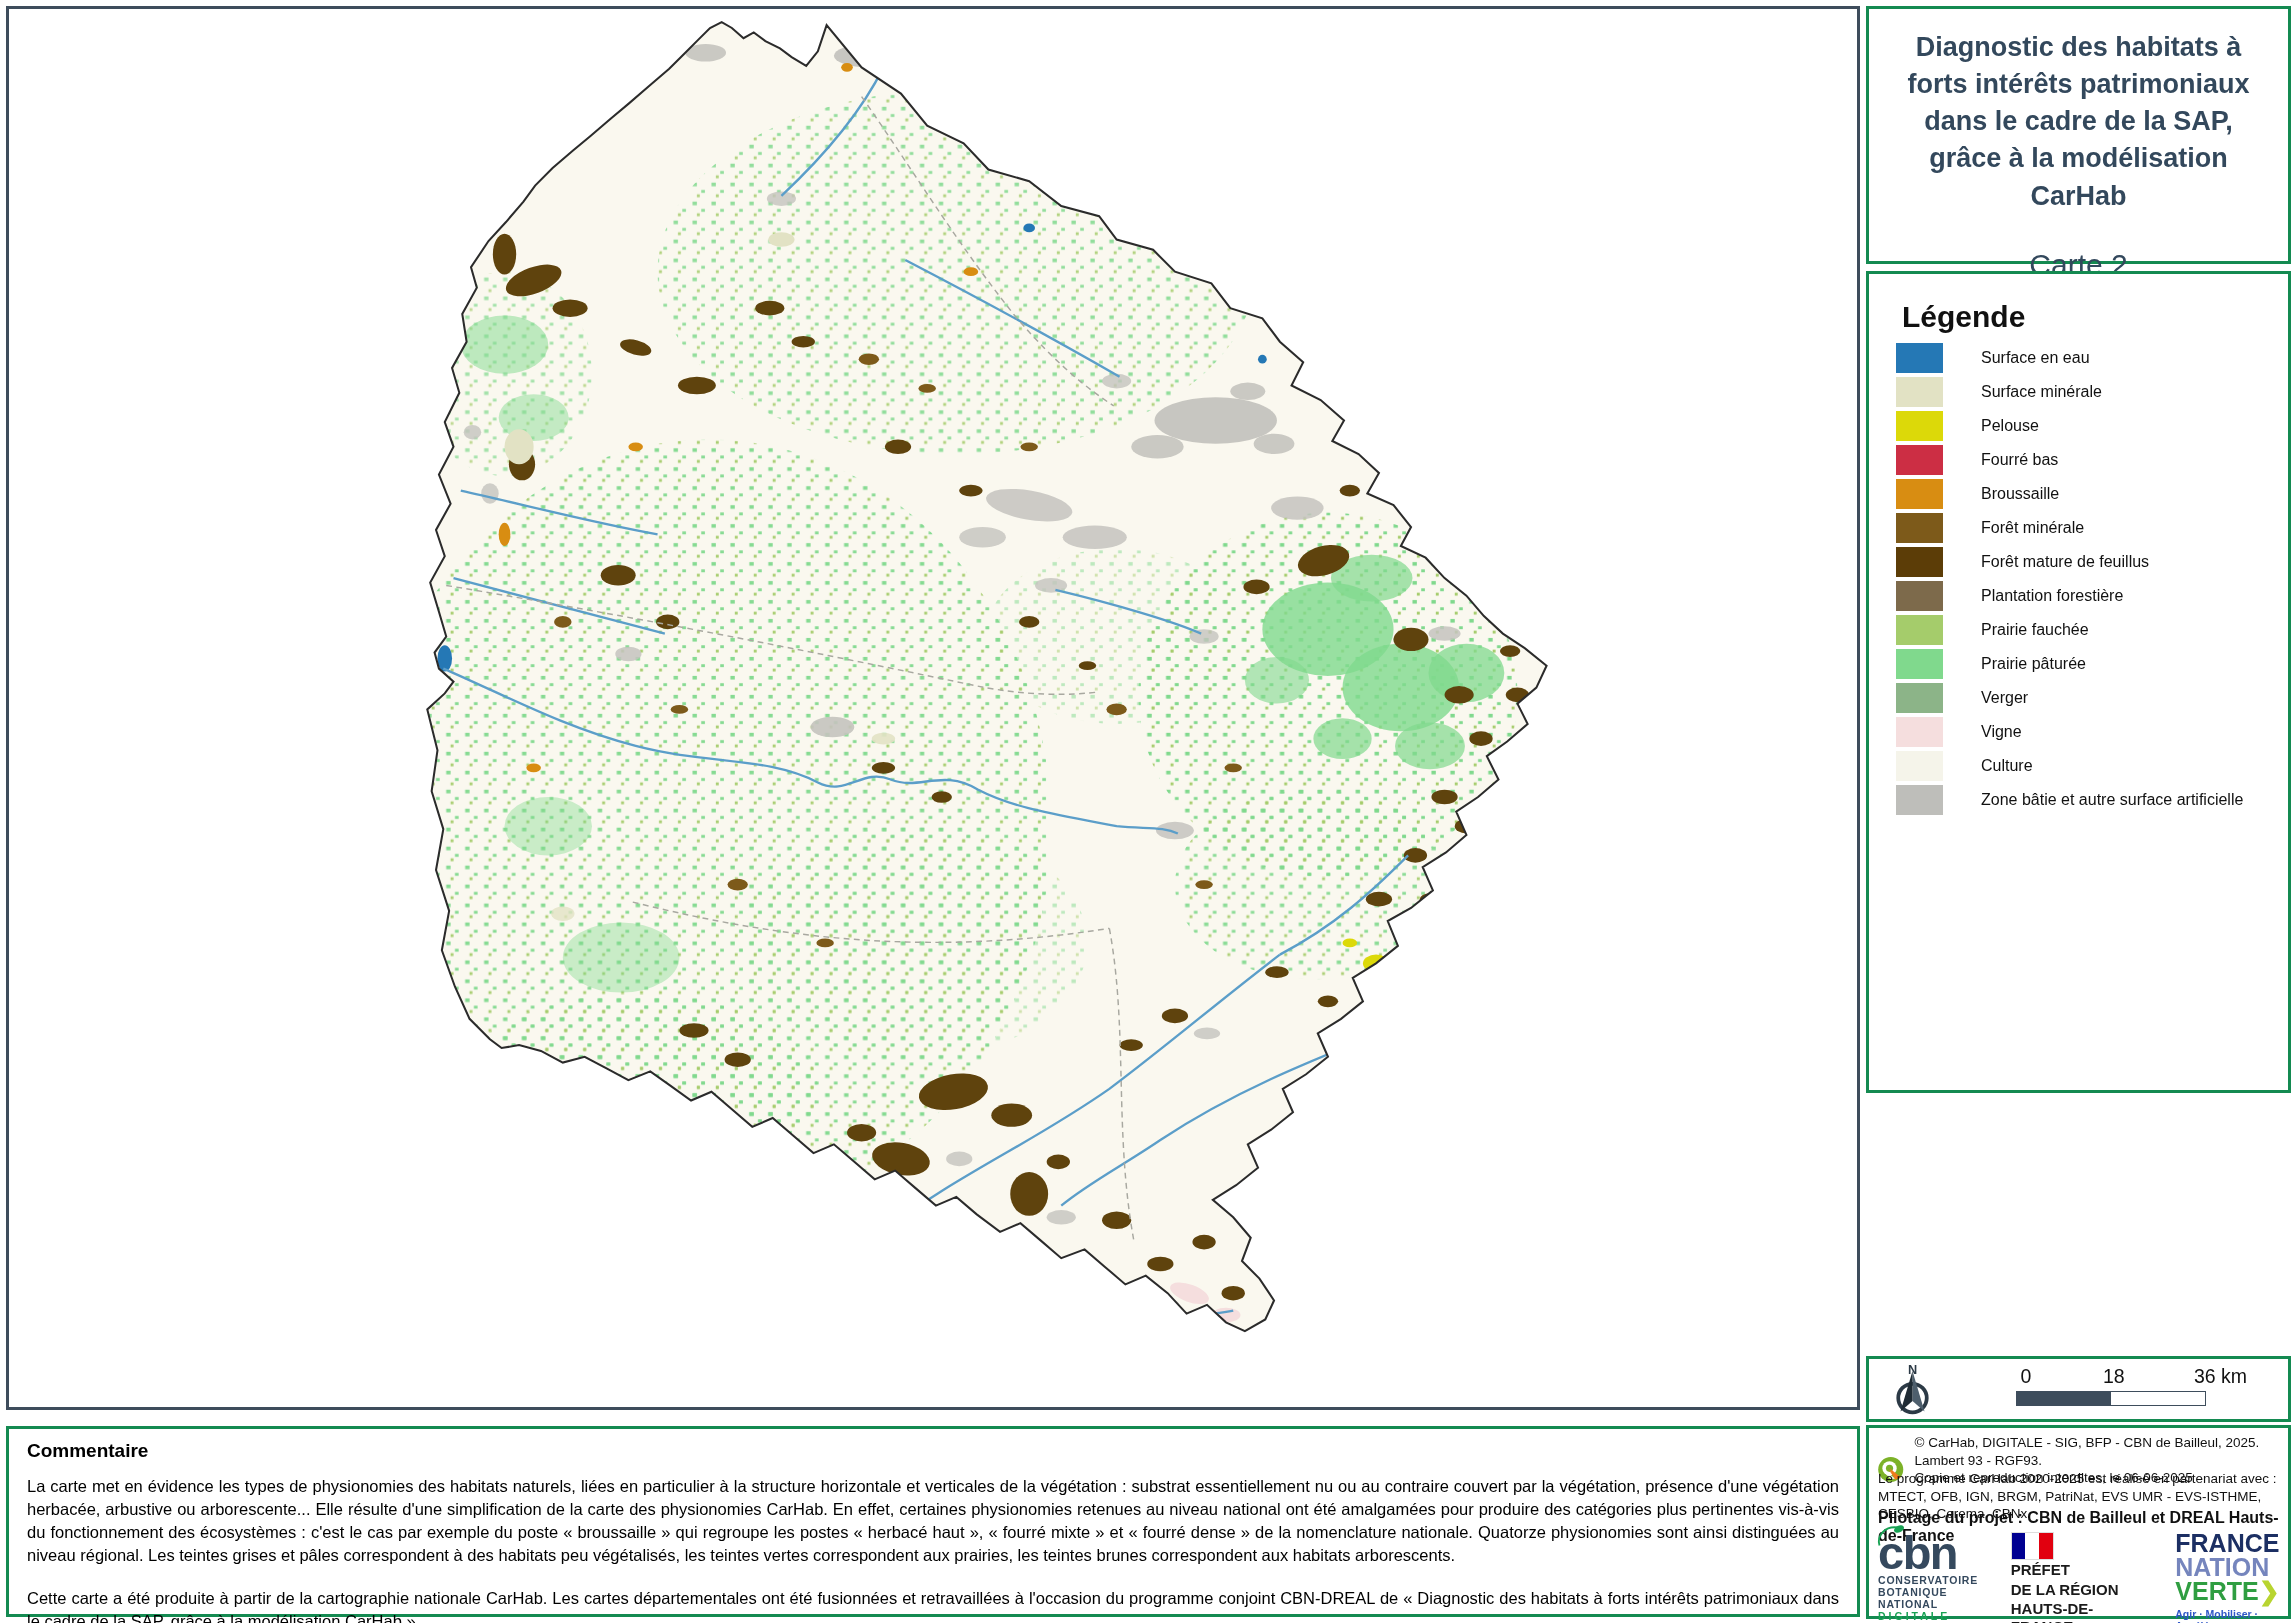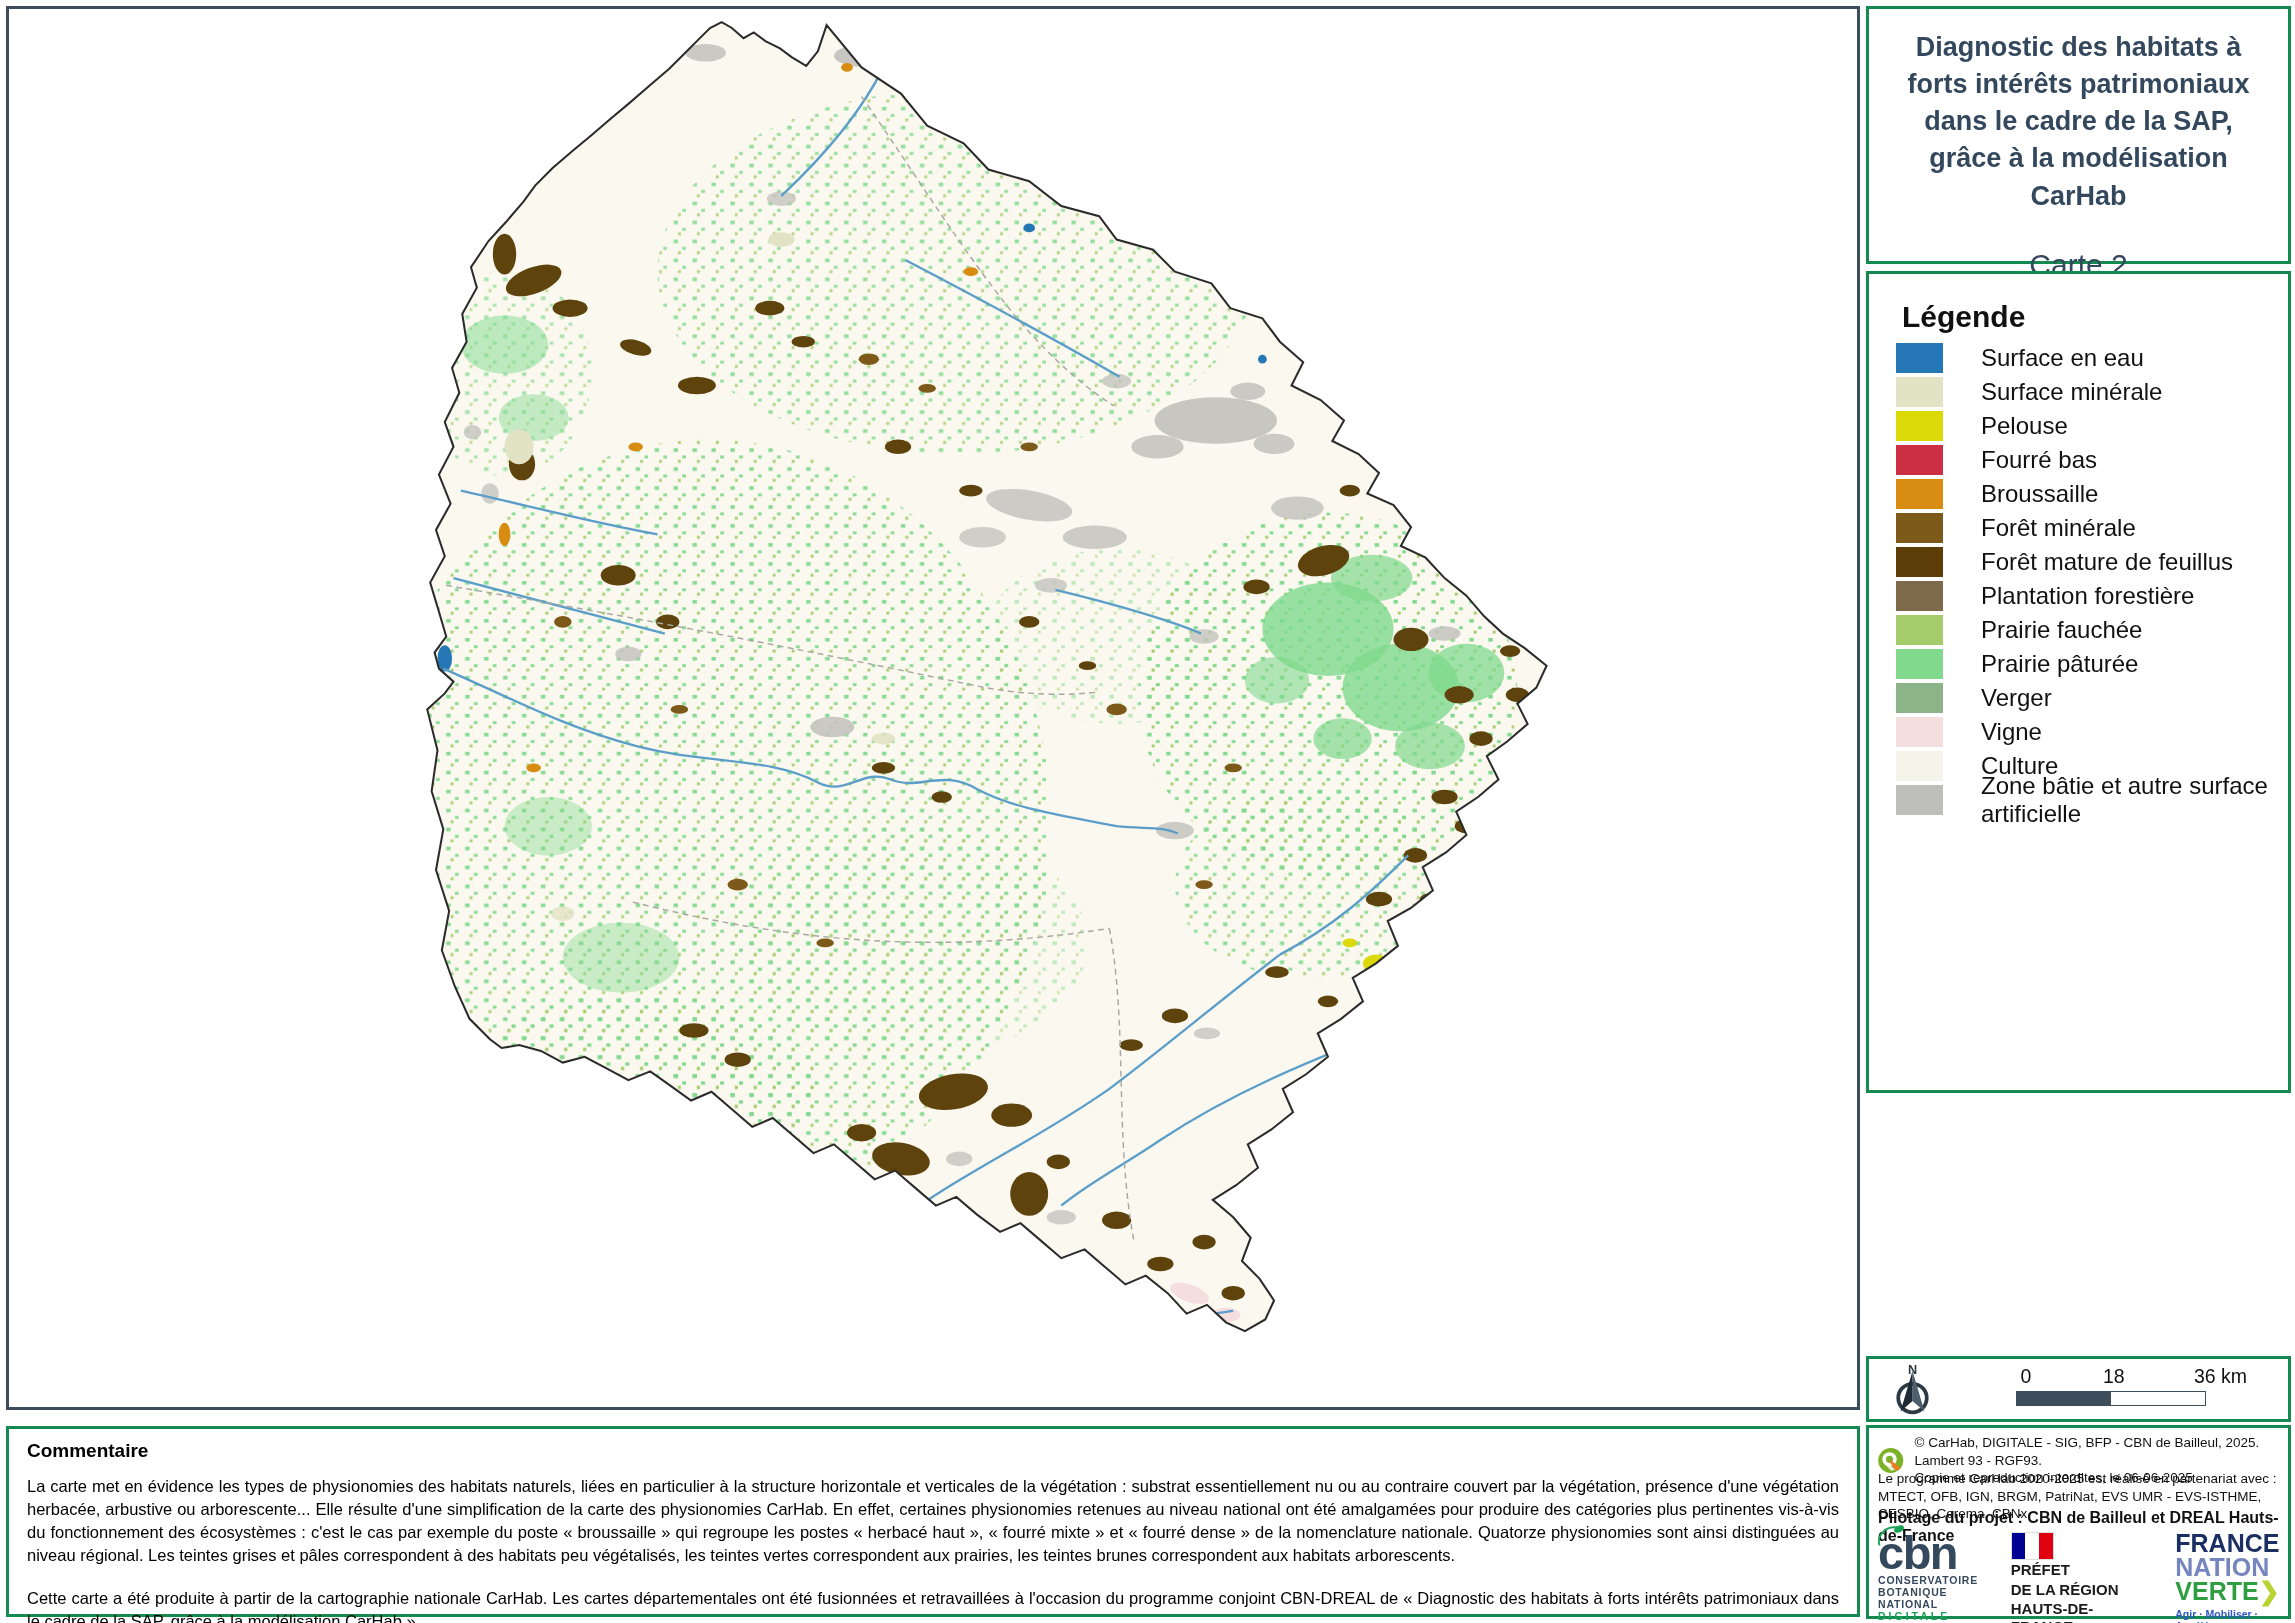--- a/index.html
+++ b/index.html
@@ -16,34 +16,34 @@
   .comment-panel{left:6px;top:1426px;width:1854px;height:191px;padding:10.5px 18px;}
   
   .map-title{margin-top:19.5px;padding:0 21px;font-size:27px;line-height:1.38;font-weight:bold;color:#33485c;}
   .carte-num{margin-top:33px;font-size:30px;color:#33485c;}
   .carte-subject{margin-top:47px;font-size:36px;color:#33485c;}
   
   .legend-title{margin:25.5px 0 7.5px 33px;font-size:30px;font-weight:bold;color:#111;}
   .legend-list{margin-left:27px;display:flex;flex-direction:column;}
   .legend-item{display:flex;align-items:center;height:34px;}
   .legend-swatch{width:47px;height:30px;flex:0 0 47px;}
-  .legend-label{margin-left:38px;font-size:24px;color:#111;}
+  .legend-label{margin-left:38px;font-size:16px;color:#111;}
   .legend-note{position:absolute;left:6px;bottom:4.5px;width:412px;font-size:12.8px;line-height:1.25;color:#222;}
   
   .north{position:absolute;left:13.5px;top:3px;width:60px;text-align:center;}
   .scalebar-wrap{position:absolute;left:147px;top:6px;width:210px;}
   .scalebar-labels{position:relative;height:22.5px;font-size:19.5px;color:#111;}
   .sl0{position:absolute;left:4.5px;}
   .sl18{position:absolute;left:87px;}
   .sl36{position:absolute;right:-21px;}
   .scalebar{margin-top:3px;width:188px;height:13.5px;border:1.5px solid #3e4d5c;display:flex;}
   .scalebar .dark{width:50%;background:#3e4d5c;}
   .scalebar .light{width:50%;background:#fff;}
   
-  .qgis-row{position:absolute;left:7.5px;top:6px;display:flex;align-items:center;}
+  .qgis-row{position:absolute;left:7.5px;top:6px;display:flex;align-items:flex-end;}
   .copyright{margin-left:10.5px;font-size:13.5px;line-height:1.3;color:#111;}
   .program{position:absolute;left:9px;top:42px;width:406px;font-size:13.5px;line-height:1.3;color:#111;}
   .pilotage{position:absolute;left:9px;top:81px;font-size:16px;font-weight:bold;color:#111;}
   .logos-row{position:absolute;left:9px;top:104px;width:406px;height:84px;display:flex;align-items:flex-start;}
   
   .cbn{width:120px;}
   .cbn-mark{position:relative;font-size:47px;font-weight:bold;color:#35495e;letter-spacing:-1.5px;line-height:.9;}
   .cbn-leaf{position:absolute;left:-3px;top:-9px;}
   .cbn-l1,.cbn-l2{font-size:10.5px;font-weight:bold;letter-spacing:0.8px;color:#35495e;}
   .cbn-l3{font-size:10.5px;font-weight:bold;letter-spacing:3px;color:#18a254;}

